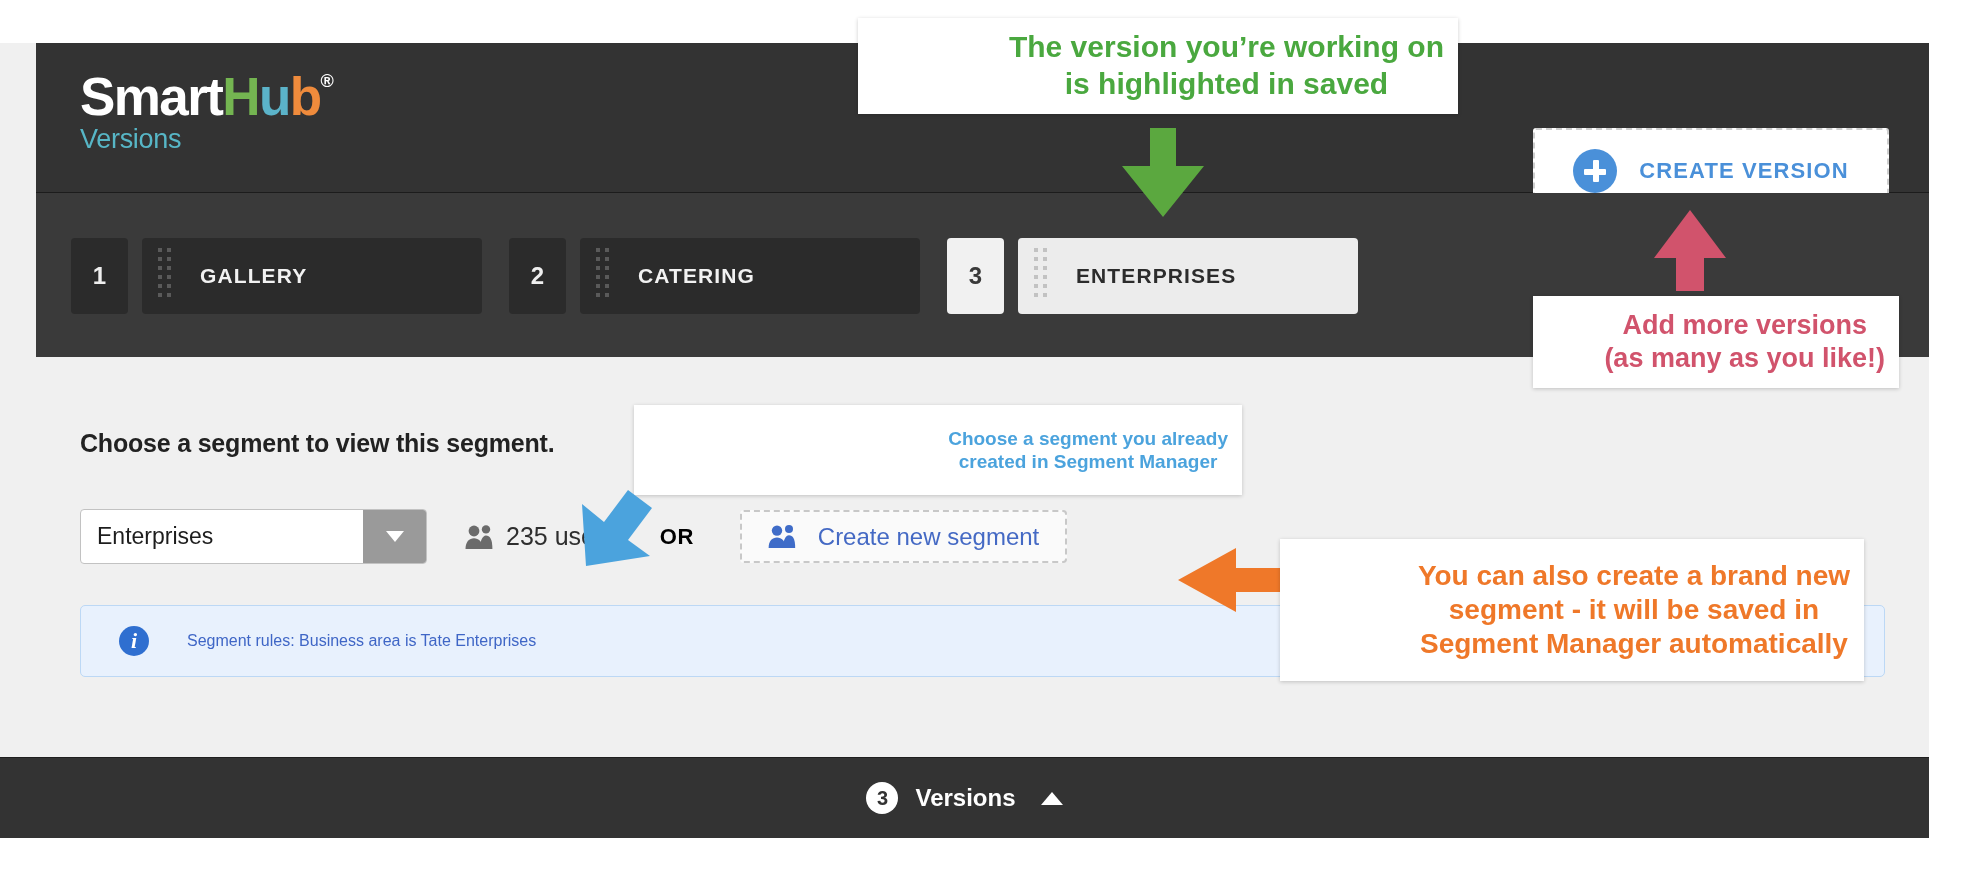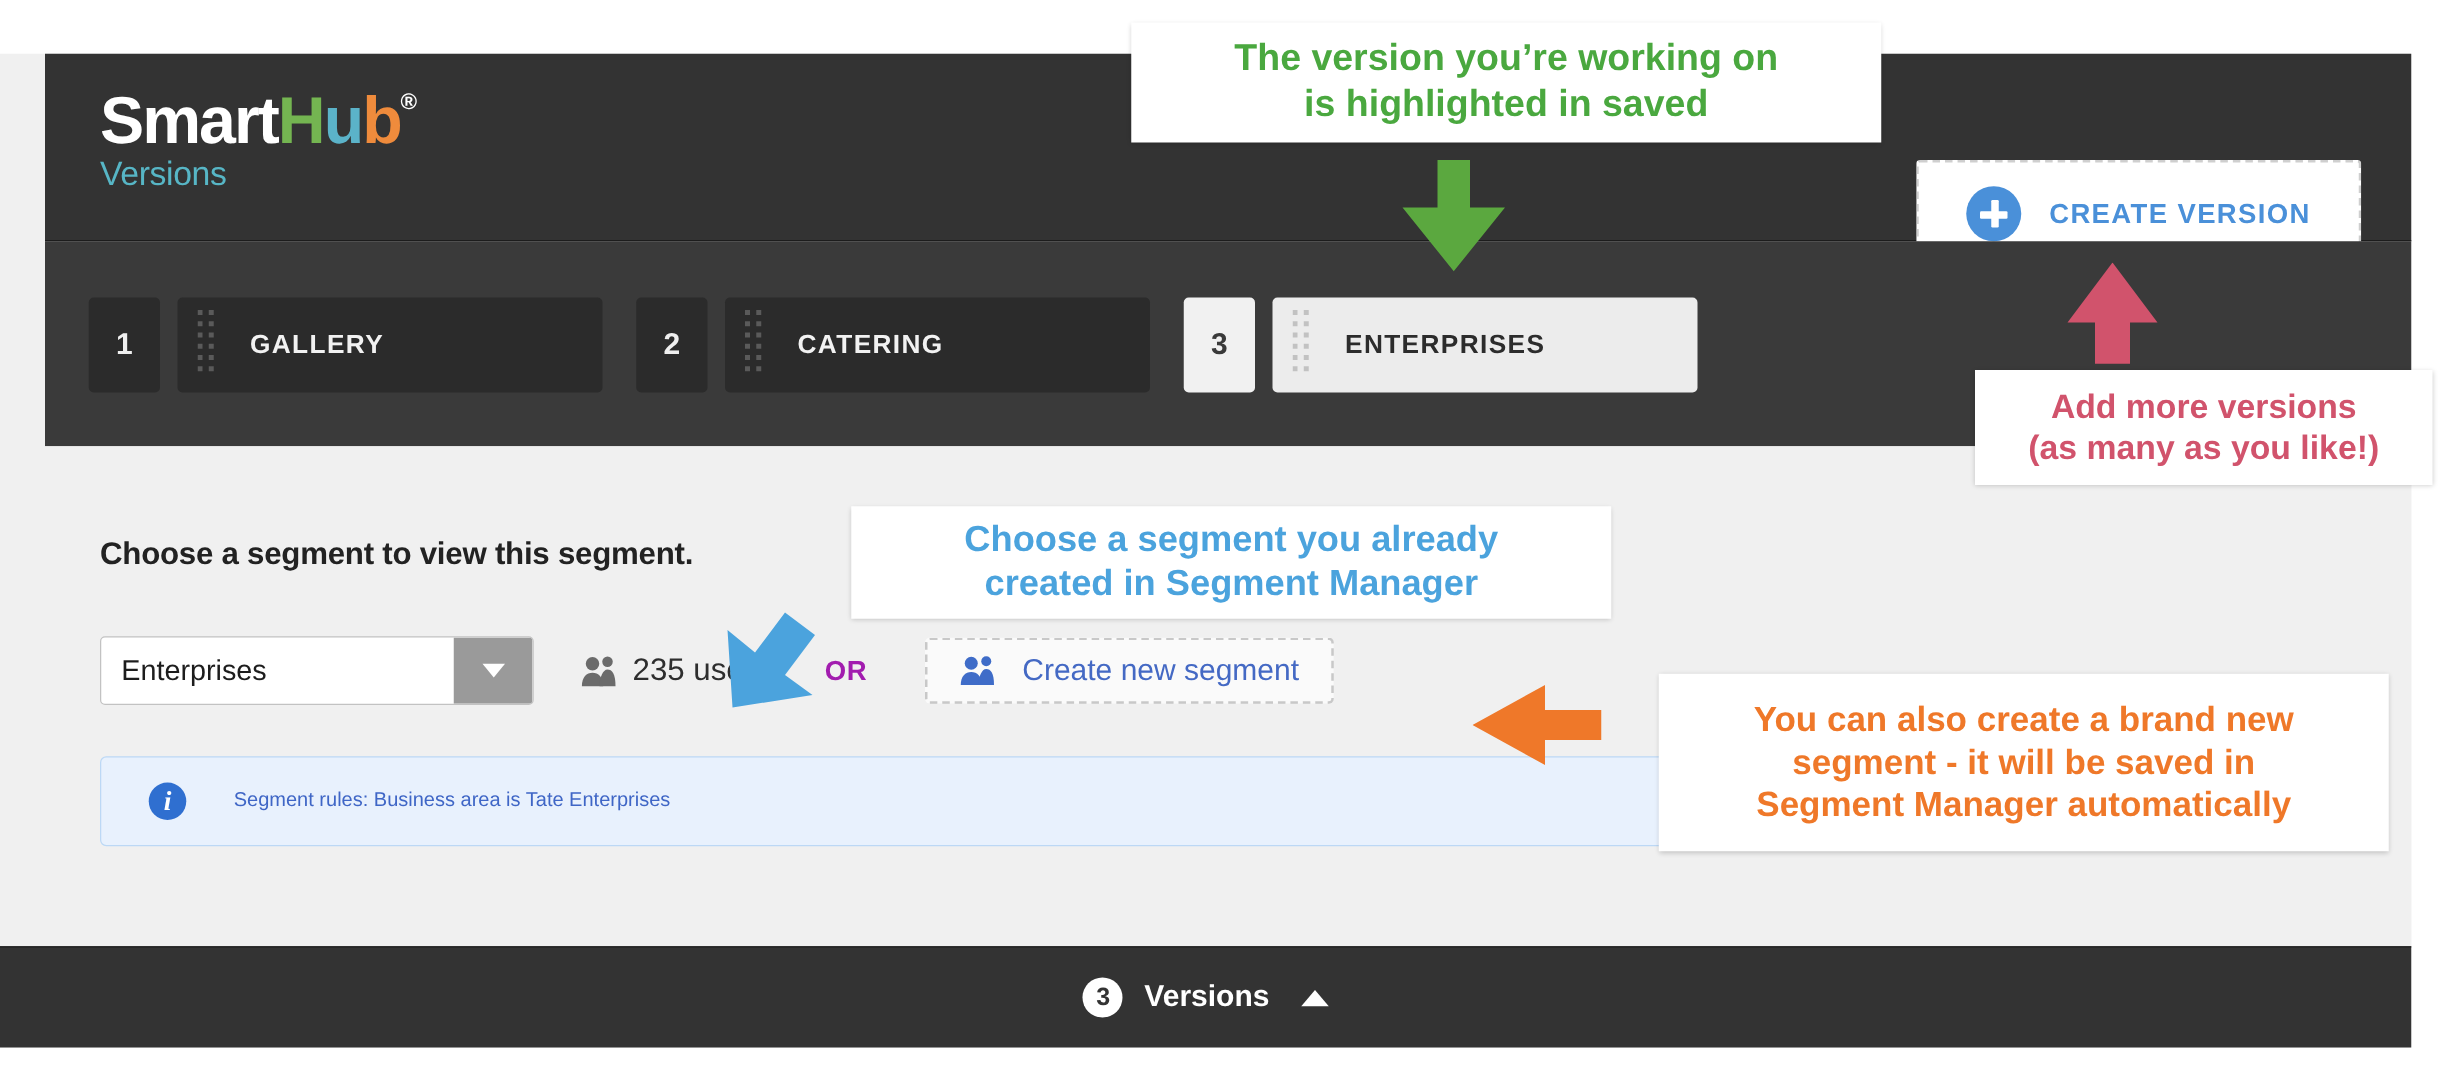--- a/index.html
+++ b/index.html
@@ -112,21 +112,21 @@
     align-items: center; justify-content: center; flex: none;
   }
   .chev-down {
     width: 0; height: 0; border-left: 9px solid transparent;
     border-right: 9px solid transparent; border-top: 11px solid #ffffff;
   }
   .users {
     display: flex; align-items: center; gap: 11px;
     margin-left: 38px; font-size: 25px; color: #2e2e2e;
   }
-  .or-text { margin-left: 44px; font-size: 22px; color: #a21caf; font-weight: bold; letter-spacing: 0.5px; }
+  .or-text { margin-left: 44px; font-size: 22px; color: #000000; font-weight: bold; letter-spacing: 0.5px; }
   .create-segment {
     margin-left: 46px; height: 53px; padding: 0 26px;
     border: 2px dashed #c8c8c8; border-radius: 4px; background: #fafafa;
     display: flex; align-items: center; gap: 20px; cursor: pointer;
   }
   .cs-label { font-size: 24px; color: #4469c4; }
 
   .info-bar {
     position: absolute; left: 44px; top: 248px; right: 44px; height: 72px;
     background: #e8f1fd; border: 1px solid #bcd8f5; border-radius: 5px;
@@ -156,27 +156,26 @@
   .chev-up {
     width: 0; height: 0; border-left: 11px solid transparent;
     border-right: 11px solid transparent; border-bottom: 13px solid #ffffff;
     margin-left: 8px;
   }
 
   
   .callout {
     position: absolute; background: #ffffff; box-shadow: 0 1px 4px rgba(0,0,0,.20);
     text-align: center; font-weight: bold; line-height: 1.22;
-    display: flex; align-items: center; justify-content: center;
+    display: flex; align-items: center; justify-content: flex-end;
     padding: 10px 14px;
-    margin-left: 47px;
   }
   .c-green { left: 858px; top: 18px; width: 600px; height: 96px; color: #4aa83f; font-size: 30px; }
   .c-pink  { left: 1533px; top: 296px; width: 366px; height: 92px; color: #d1536c; font-size: 27px; }
-  .c-blue  { left: 634px; top: 405px; width: 608px; height: 90px; color: #4ba3dd; font-size: 29px; }
+  .c-blue  { left: 634px; top: 405px; width: 608px; height: 90px; color: #4ba3dd; font-size: 19px; }
   .c-orange{ left: 1280px; top: 539px; width: 584px; height: 142px; color: #ef7829; font-size: 28px; }
 
   .arrow { position: absolute; }
   .arrow svg { display: block; }
 </style>
 </head>
 <body>
 
 <div class="stage">
 

